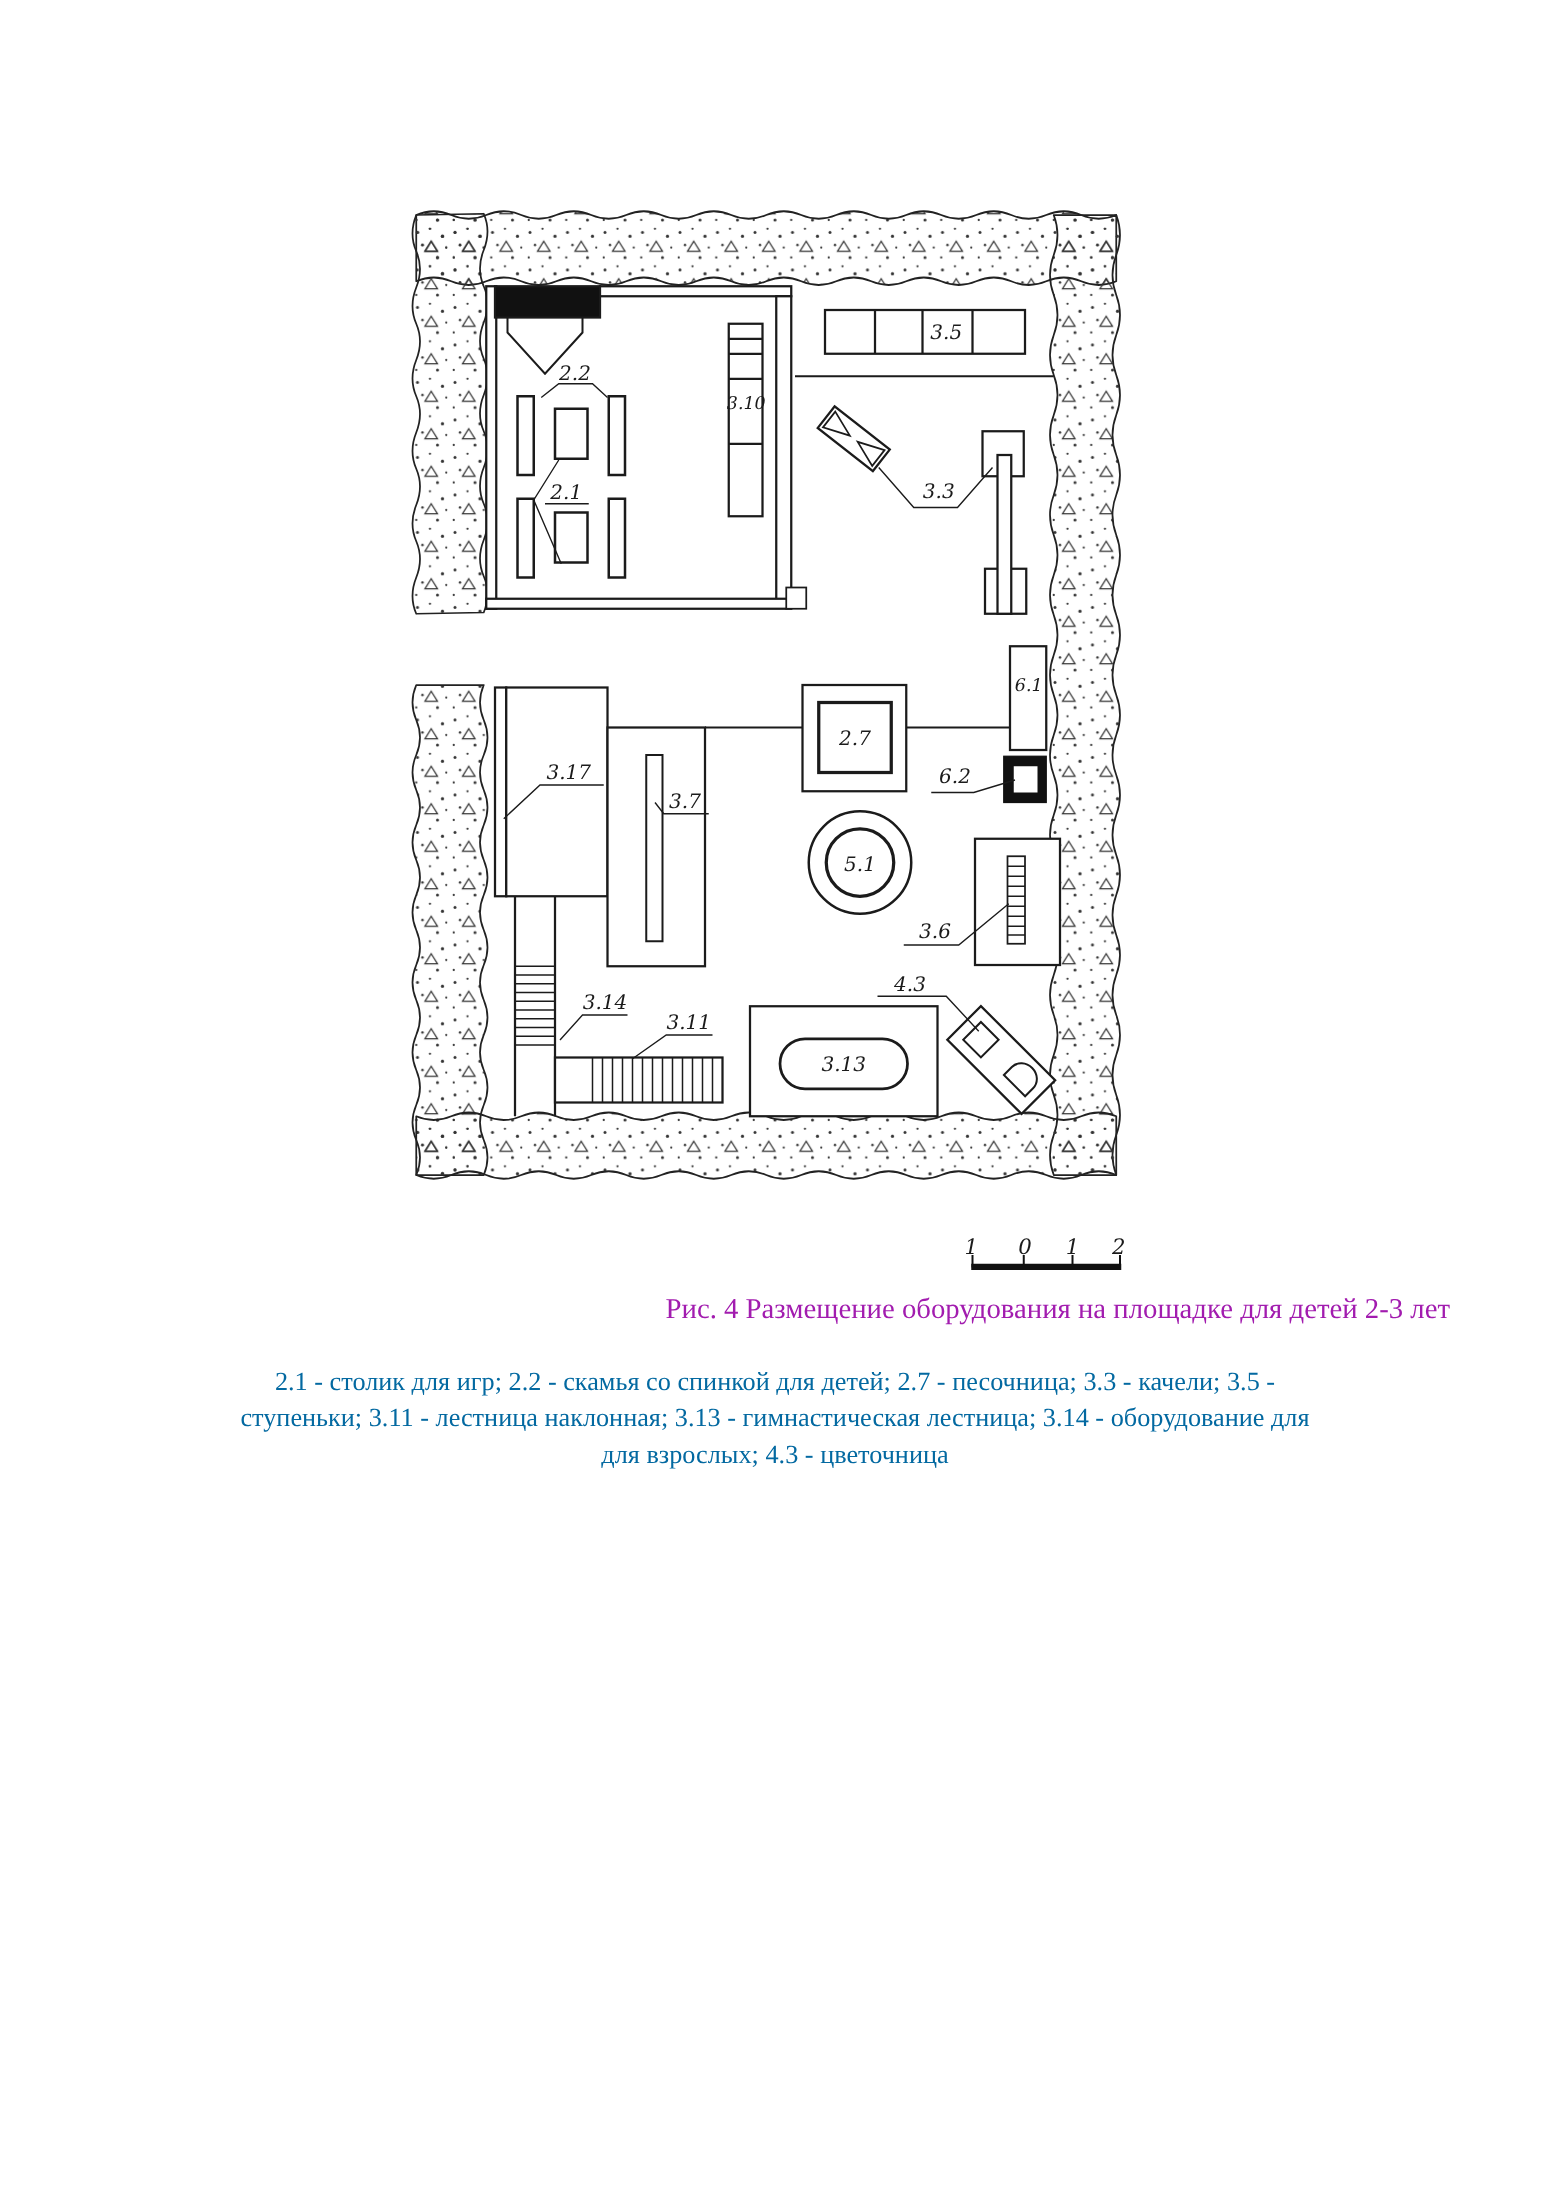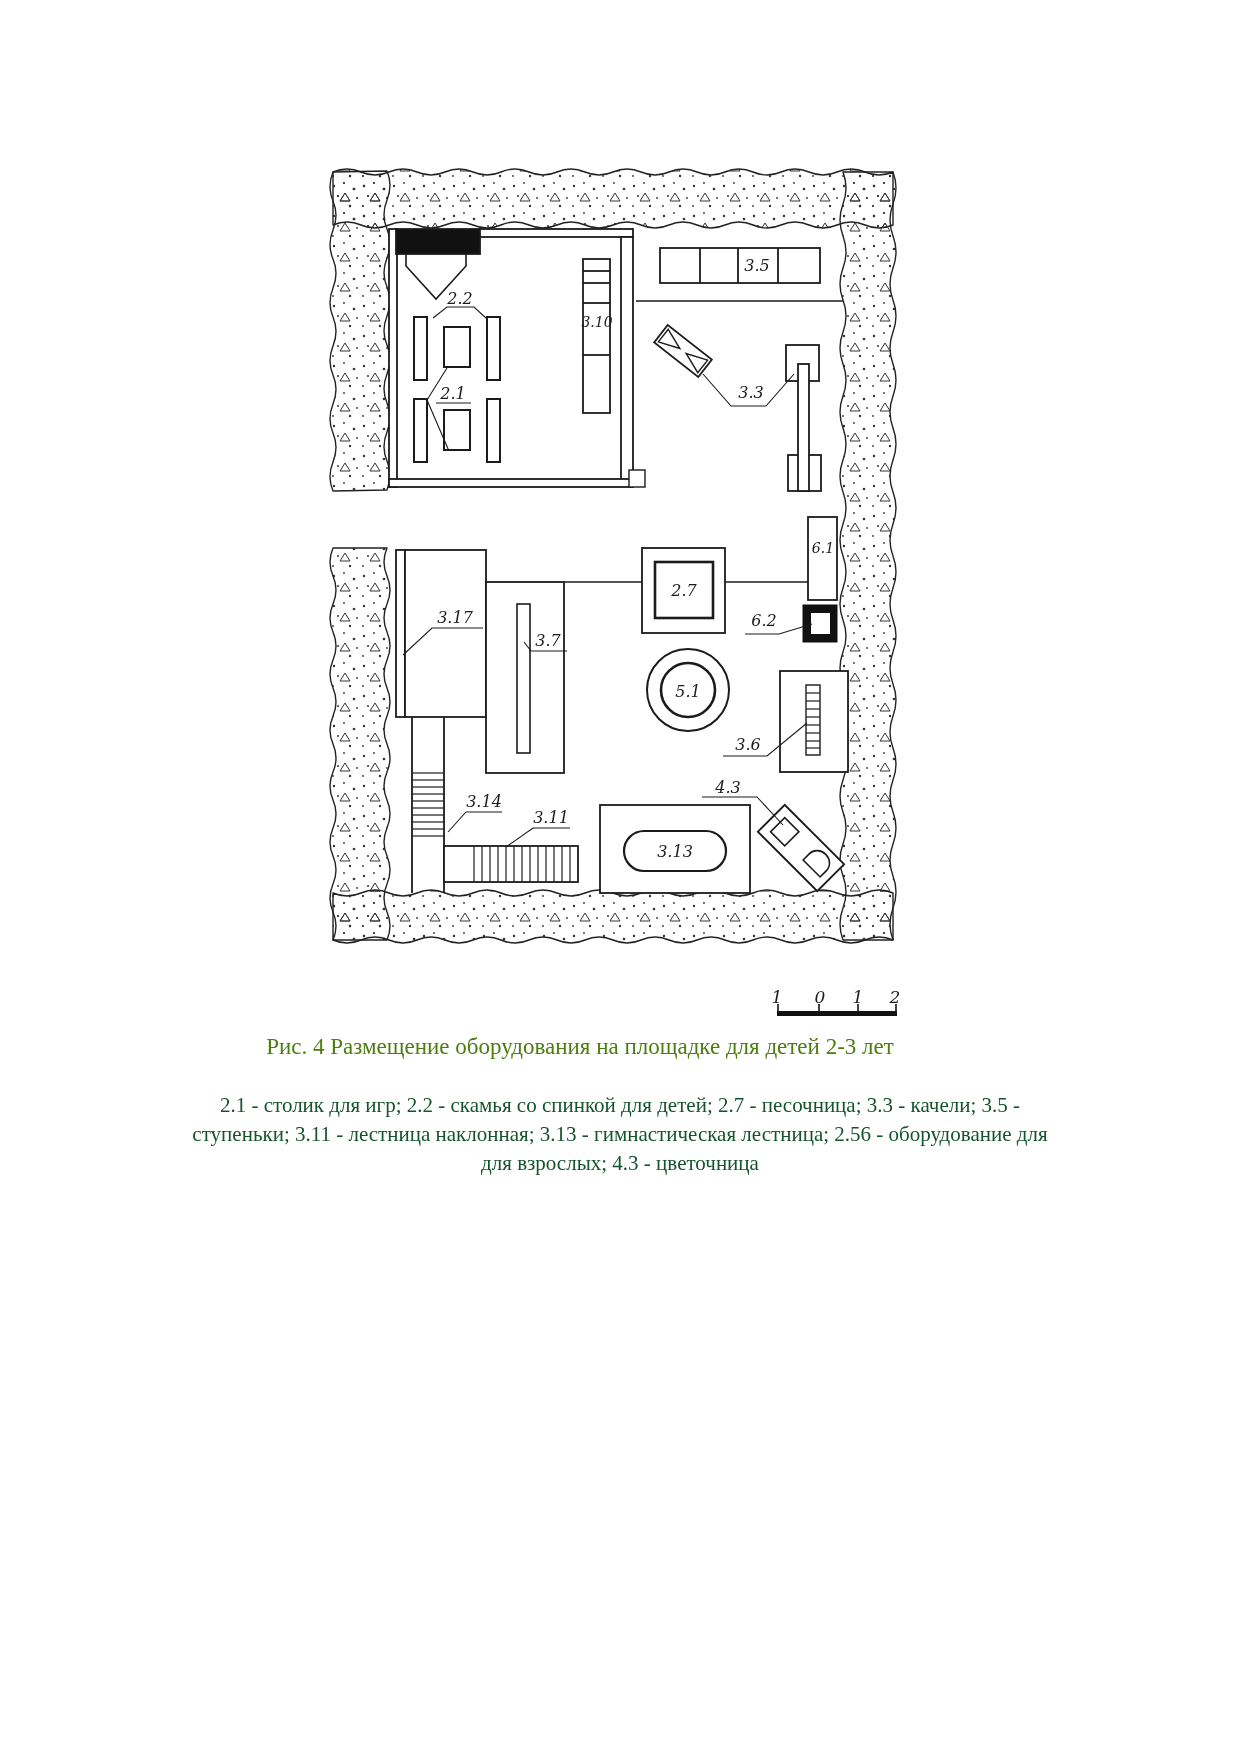--- a/index.html
+++ b/index.html
@@ -1,22 +1,22 @@
 <!DOCTYPE html>
 <html><head>
 <meta charset="utf-8">
 <style>
   html,body{margin:0;padding:0;background:#ffffff;}
   .page{position:relative;width:1240px;height:1755px;background:#ffffff;overflow:hidden;
         font-family:"Liberation Serif", serif;color:#1b1b1b;}
   .figure-svg{position:absolute;left:0;top:0;}
-  .caption{position:absolute;left:0;top:1034px;width:1160px;text-align:center;
-           font-size:23px;color:#4d7c0f;}
+  .caption{position:absolute;left:0;top:1034px;width:1160px;text-align:right;
+           font-size:23px;color:#a21caf;}
   .legend{position:absolute;left:150px;top:1091px;width:940px;text-align:center;
-          font-size:21px;line-height:29px;color:#14532d;}
+          font-size:21px;line-height:29px;color:#0369a1;}
   svg text.plan-lbl{font-family:"DejaVu Serif", serif;font-style:italic;
                     font-size:16px;fill:#1b1b1b;text-anchor:middle;}
   svg text.small-lbl{font-size:14px;}
   svg text.scale-num{font-family:"DejaVu Serif", serif;font-style:italic;
                      font-size:17px;fill:#1b1b1b;text-anchor:middle;}
 </style>
 </head>
 <body>
 
 <div class="page">
@@ -235,17 +235,17 @@
         <line x1="896" y1="1004" x2="896" y2="1014"></line>
       </g>
       <rect x="777" y="1011" width="120" height="5" fill="#111"></rect>
     </g>
   </svg>
 
   <div class="caption">Рис. 4 Размещение оборудования на площадке  для детей 2-3 лет</div>
 
   <div class="legend">
     <div>2.1 - столик для игр; 2.2 - скамья со спинкой для детей; 2.7 - песочница; 3.3 - качели; 3.5 -</div>
-    <div>ступеньки; 3.11 - лестница наклонная; 3.13 - гимнастическая лестница; 2.56 - оборудование для</div>
+    <div>ступеньки; 3.11 - лестница наклонная; 3.13 - гимнастическая лестница; 3.14 - оборудование для</div>
     <div>для взрослых; 4.3 - цветочница</div>
   </div>
 
 </div>
 
 </body></html>

